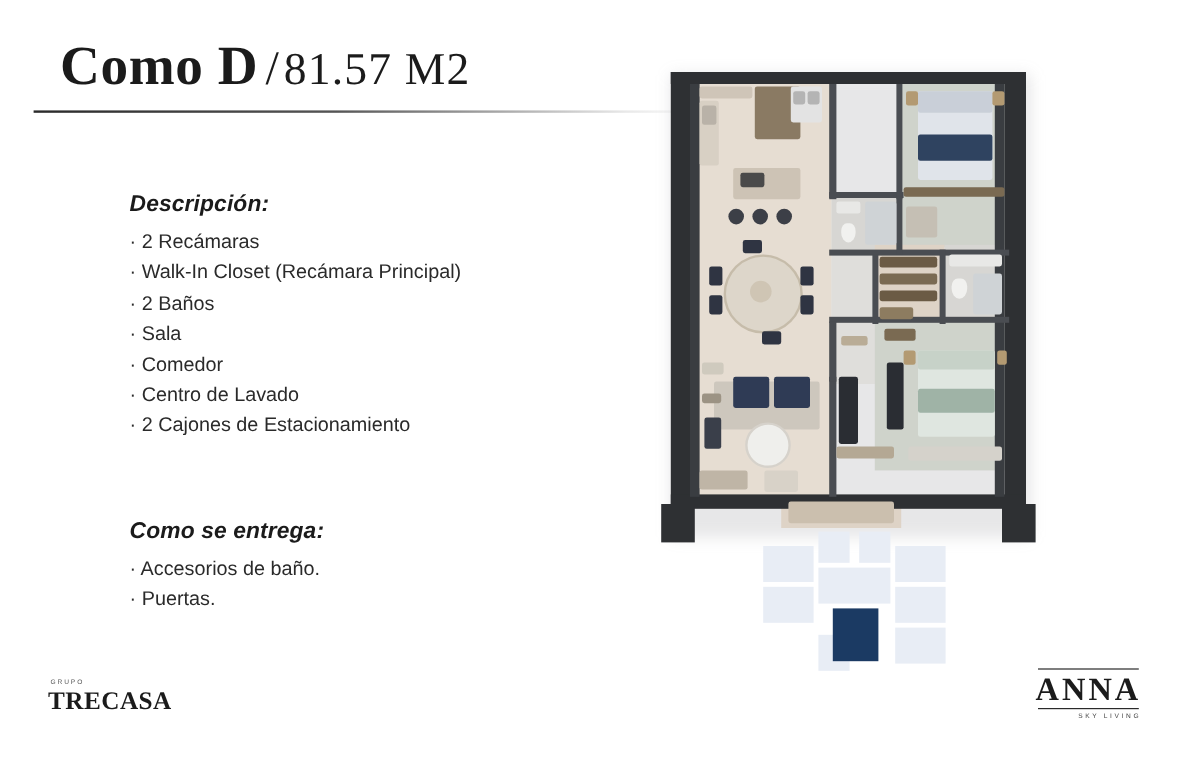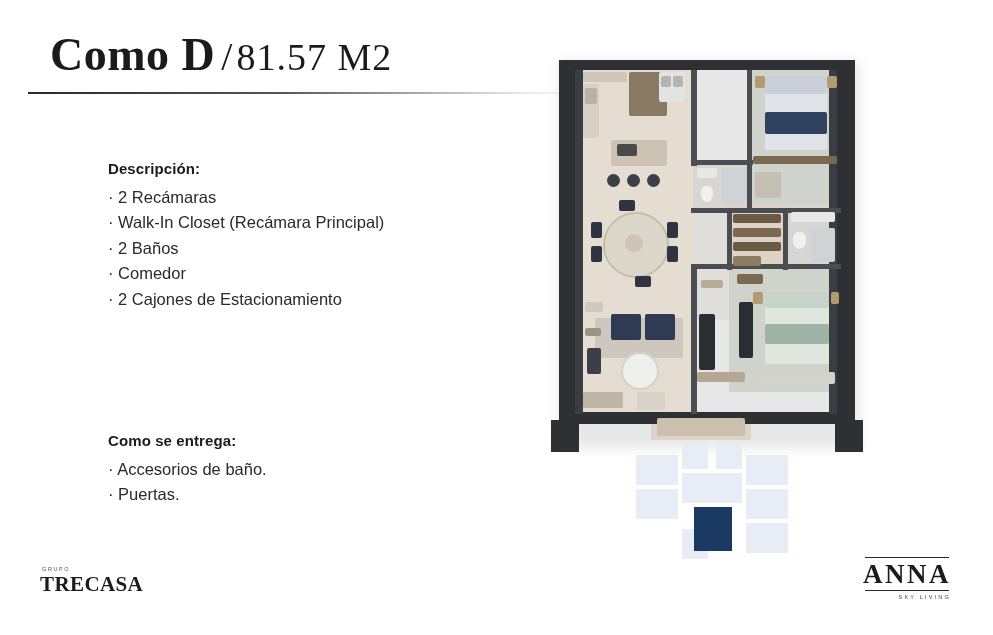--- a/index.html
+++ b/index.html
@@ -52,25 +52,26 @@
   }
 
   
   .desc-block {
     position: absolute;
     left: 108px;
     top: 160px;
     width: 420px;
   }
   .desc-heading {
-    font-size: 15px;
+    font-size: 19px;
     font-weight: bold;
     color: #1b1b1b;
     margin-bottom: 8px;
     letter-spacing: 0.1px;
+    font-style: italic;
   }
   .desc-item {
     font-size: 16.5px;
     color: #2a2a2a;
     line-height: 25.4px;
     white-space: nowrap;
   }
   .entrega-block {
     position: absolute;
     left: 108px;
@@ -187,21 +188,23 @@
 <div class="title-block">
   <span class="title-line title-main">Como D</span><span class="title-line title-sep">/</span><span class="title-line title-area">81.57 M2</span>
 </div>
 <div class="title-rule"></div>
 
 <div class="desc-block">
   <div class="desc-heading">Descripción:</div>
   <div class="desc-item">· 2 Recámaras</div>
   <div class="desc-item">· Walk-In Closet (Recámara Principal)</div>
   <div class="desc-item">· 2 Baños</div>
+  <div class="desc-item">· Sala</div>
   <div class="desc-item">· Comedor</div>
+  <div class="desc-item">· Centro de Lavado</div>
   <div class="desc-item">· 2 Cajones de Estacionamiento</div>
 </div>
 
 <div class="entrega-block">
   <div class="desc-heading">Como se entrega:</div>
   <div class="desc-item">· Accesorios de baño.</div>
   <div class="desc-item">· Puertas.</div>
 </div>
 
 <div class="plan">

